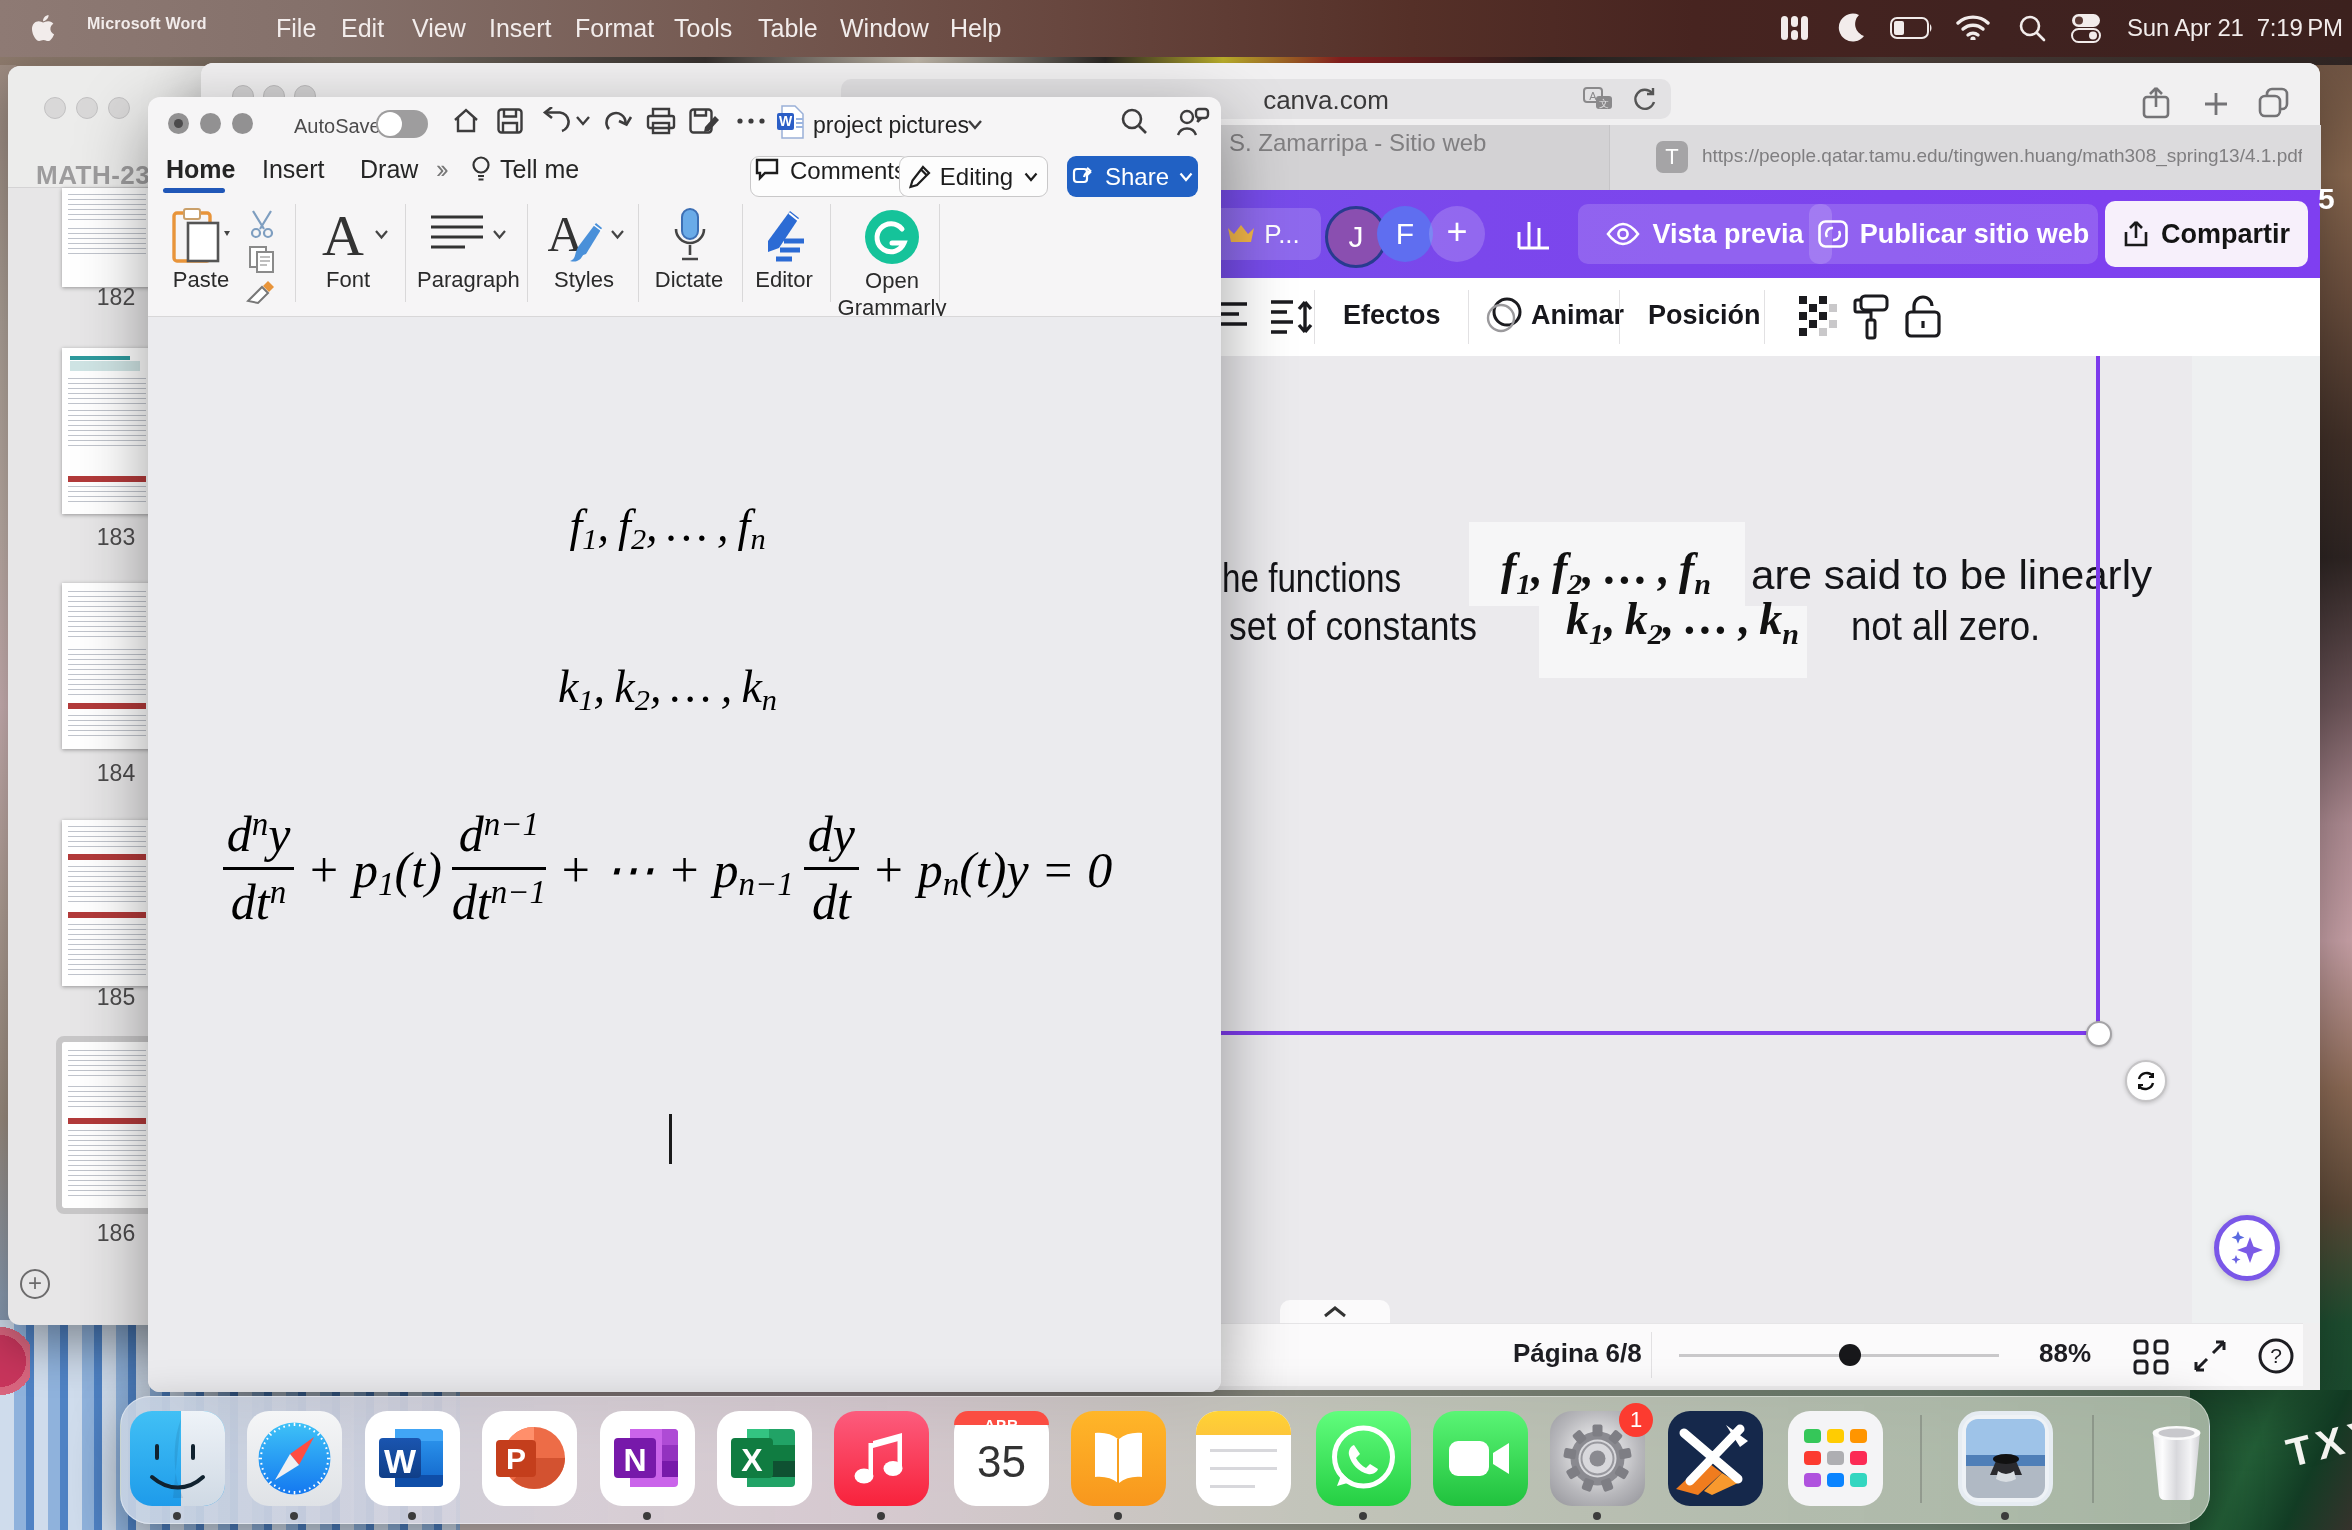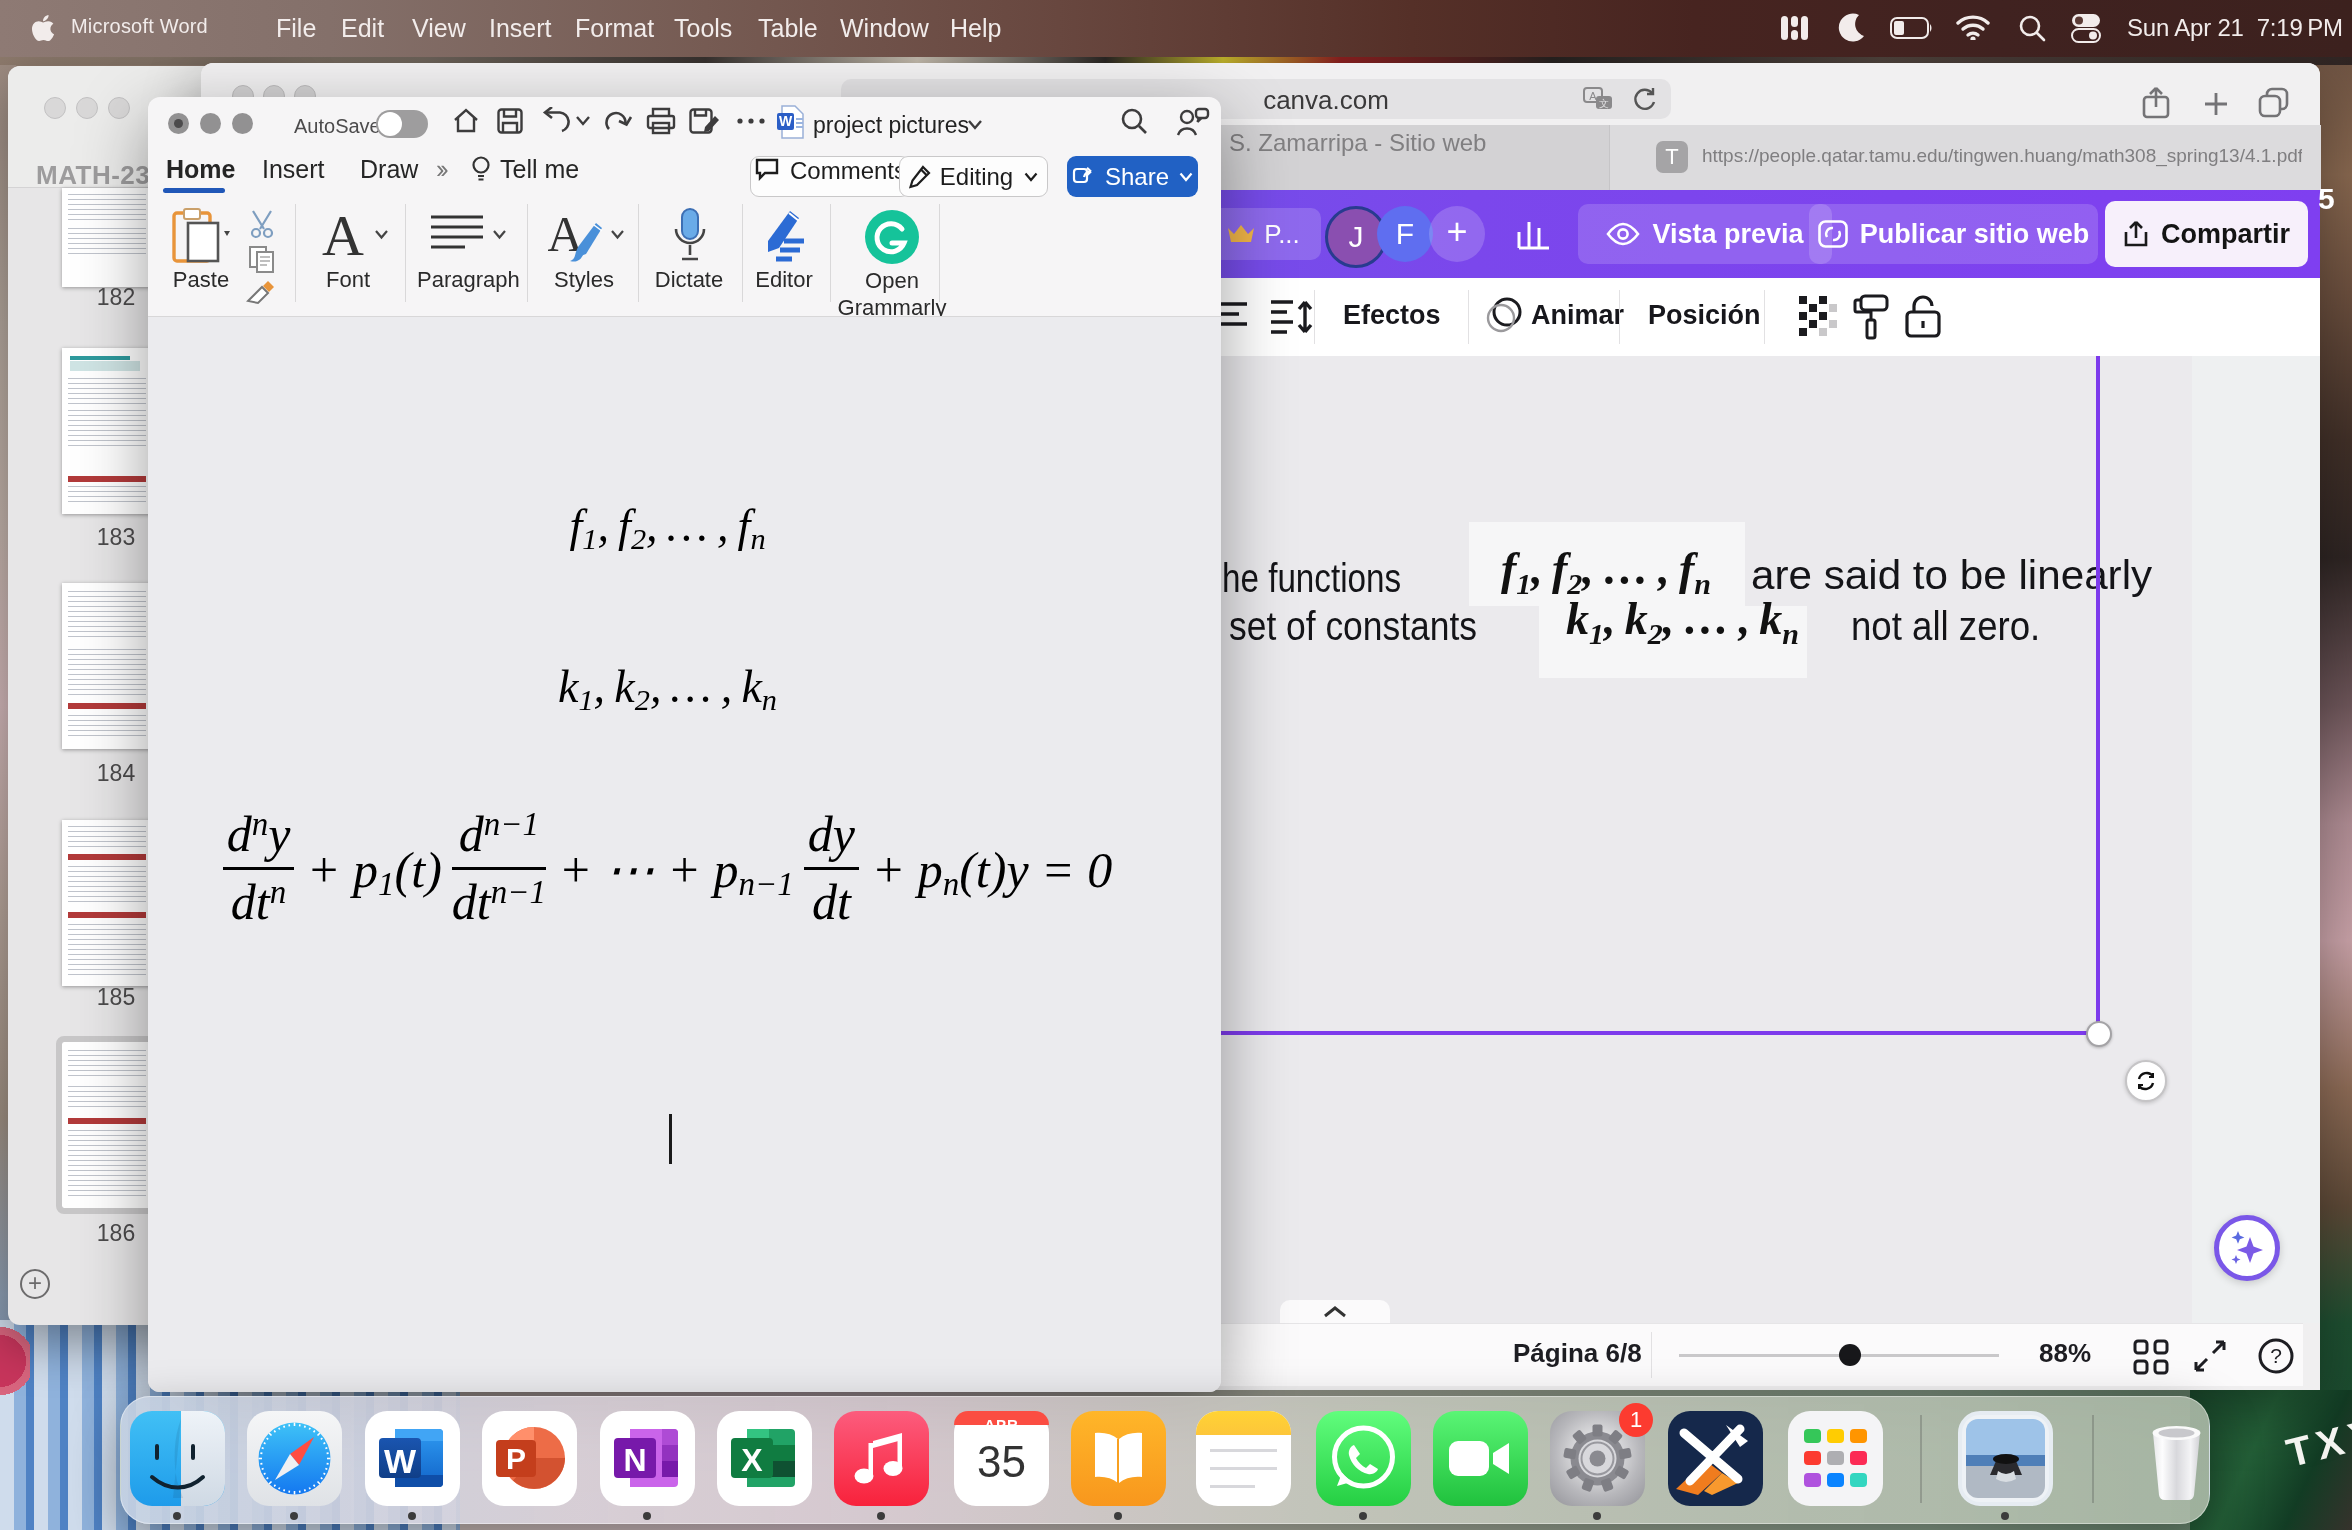--- a/index.html
+++ b/index.html
@@ -535,21 +535,21 @@
       <div class="mline" style="top:343px;font-size:46px">k<span class="msub">1</span>, k<span class="msub">2</span>, … , k<span class="msub">n</span></div>
       <div class="mline" style="top:485px;font-size:50px"><span class="frac"><span class="fr1">d<span class="msup">n</span>y</span><span class="fr2">dt<span class="msup">n</span></span></span> + p<span class="msub">1</span>(t) <span class="frac"><span class="fr1">d<span class="msup">n−1</span></span><span class="fr2">dt<span class="msup">n−1</span></span></span> + ⋯ + p<span class="msub">n−1</span> <span class="frac"><span class="fr1">dy</span><span class="fr2">dt</span></span> + p<span class="msub">n</span>(t)y = 0</div>
       <div id="cursor"></div>
     </div>
   </div>
 
   <div id="menubar" class="abs">
     <svg style="position:absolute;left:31px;top:13px" width="24" height="30" viewBox="0 0 384 512">
         <path fill="#f2eceb" d="M318.7 268.7c-.2-36.7 16.4-64.4 50-84.8-18.8-26.9-47.2-41.7-84.7-44.6-35.5-2.9-74.3 20.7-88.5 20.7-15 0-49.4-19.7-76.4-19.7C63.3 141.2 4 184.8 4 273.5q0 39.3 14.4 81.2c12.8 36.7 59 126.7 107.2 125.2 25.2-.6 43-17.9 75.8-17.9 31.8 0 48.3 17.9 76.4 17.9 48.6-.7 90.4-82.5 102.6-119.3-65.2-30.7-61.7-90-61.7-91.9zm-56.6-164.2c27.3-32.4 24.8-61.9 24-72.5-24.1 1.4-52 16.4-67.9 34.9-17.5 19.8-27.8 44.3-25.6 71.9 26.1 2 49.9-11.4 69.5-34.3z"></path>
       </svg>
-    <div class="mi" style="left:71px;font-weight:normal;font-size:20px;letter-spacing:.2px;top:15px">Microsoft Word</div>
+    <div class="mi" style="left:87px;font-weight:bold;font-size:16px;letter-spacing:.2px;top:15px">Microsoft Word</div>
     <div class="mi" style="left:276px">File</div>
     <div class="mi" style="left:341px">Edit</div>
     <div class="mi" style="left:412px">View</div>
     <div class="mi" style="left:489px">Insert</div>
     <div class="mi" style="left:575px">Format</div>
     <div class="mi" style="left:674px">Tools</div>
     <div class="mi" style="left:758px">Table</div>
     <div class="mi" style="left:840px">Window</div>
     <div class="mi" style="left:950px">Help</div>
     <svg style="position:absolute;left:1781px;top:14px" width="30" height="28" viewBox="0 0 30 28">

